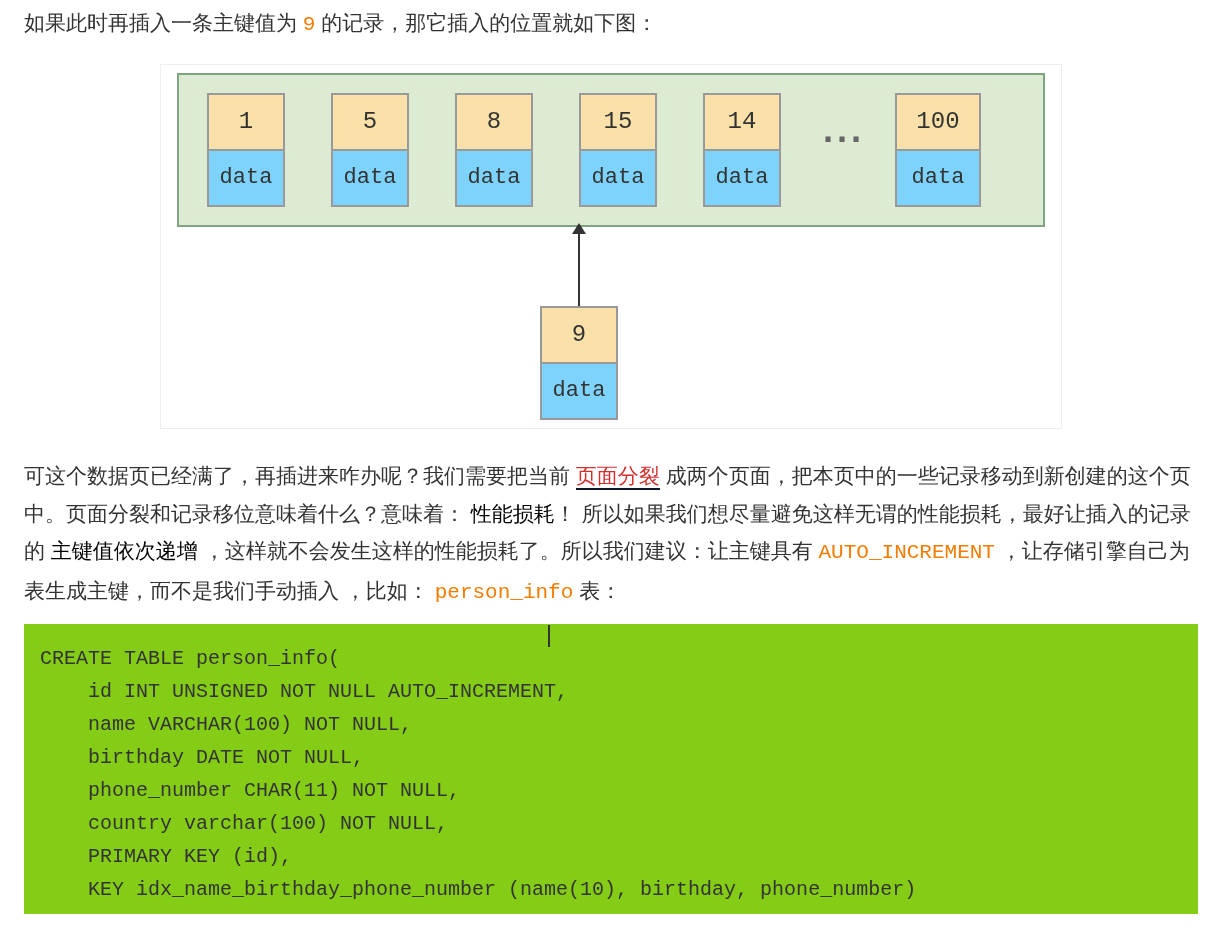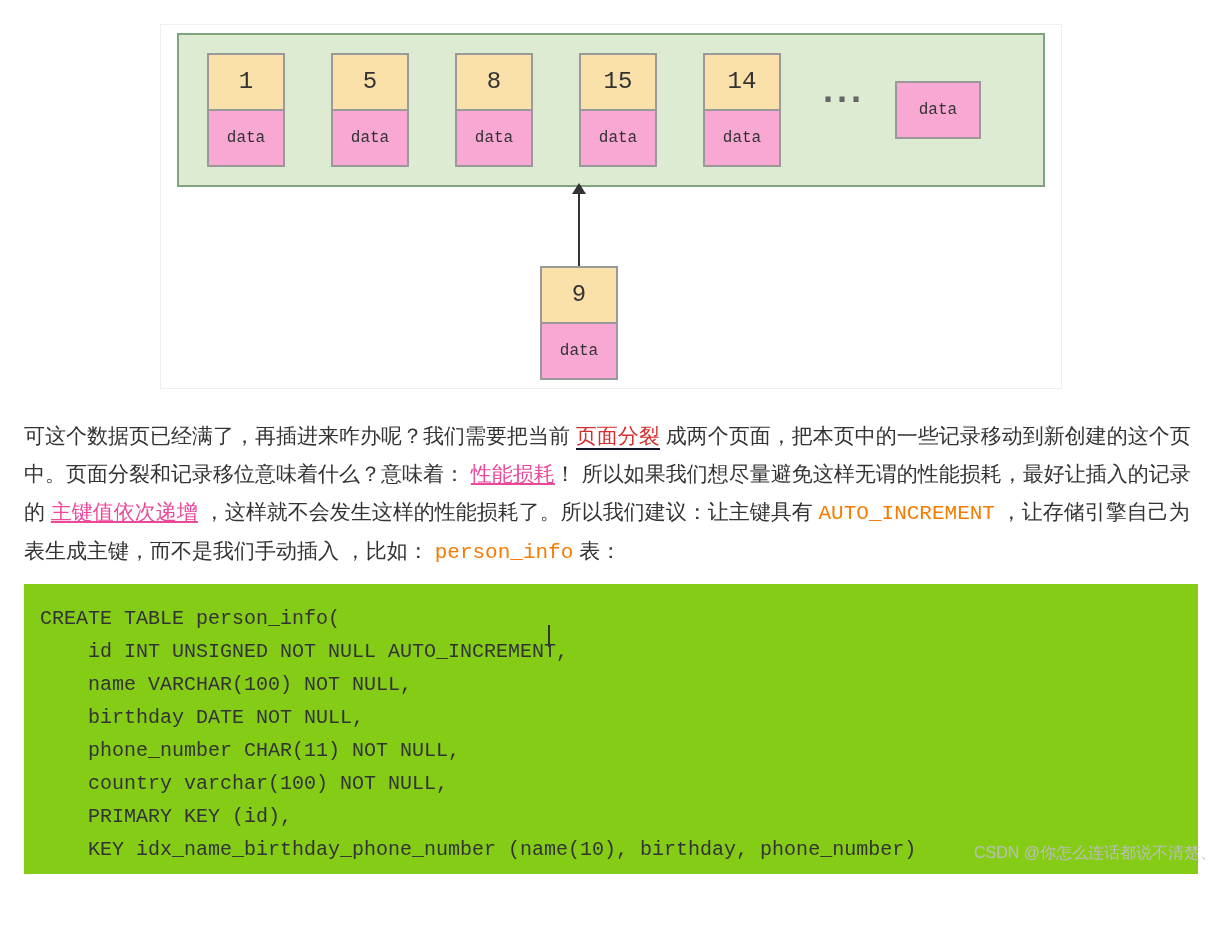--- a/index.html
+++ b/index.html
@@ -13,21 +13,21 @@
   }
   .page {
     width: 1222px;
     box-sizing: border-box;
     padding: 4px 24px 0 24px;
     position: relative;
   }
   .para { margin: 0 0 8px 0; }
   .hl-orange { color: #f57c00; font-family: "Courier New", monospace; }
   .hl-red { color: #d32f2f; border-bottom: 2px solid #0f172a; padding-bottom: 1px; }
-  .hl-red-plain { color: #ec4899; text-decoration: underline; }
+  .hl-red-plain { color: #000000; }
   .mono { font-family: "Courier New", monospace; }
 
   
   .diagram-wrap {
     width: 900px;
     margin: 20px auto 28px auto;
     border: 1px solid #eee;
     padding: 8px 0 8px 0;
   }
   .pool {
@@ -53,28 +53,28 @@
     width: 74px;
     height: 54px;
     display: flex;
     align-items: center;
     justify-content: center;
     font-family: "Courier New", monospace;
     font-size: 24px;
     color: #333;
   }
   .data-cell {
-    background: #f9a8d4;
+    background: #7dd3fc;
     width: 74px;
     height: 54px;
     display: flex;
     align-items: center;
     justify-content: center;
     font-family: "Courier New", monospace;
-    font-size: 16px;
+    font-size: 22px;
     color: #333;
   }
   .wide .key-cell, .wide .data-cell { width: 82px; }
   .dots {
     font-size: 36px;
     font-weight: bold;
     letter-spacing: 2px;
     color: #666;
     margin: 0 30px 0 -4px;
     align-self: center;
@@ -129,20 +129,23 @@
     width: 2px;
     height: 22px;
     background: #333;
   }
 </style>
 </head>
 <body>
 
 <div class="page">
 
+  <p class="para">
+    <span>如果此时再插入一条主键值为 </span><span class="hl-orange mono">9</span><span> 的记录，那它插入的位置就如下图：</span>
+  </p>
 
   <div class="diagram-wrap">
     <div class="pool">
       <div class="node">
         <div class="key-cell">1</div>
         <div class="data-cell">data</div>
       </div>
       <div class="node">
         <div class="key-cell">5</div>
         <div class="data-cell">data</div>
@@ -154,20 +157,21 @@
       <div class="node">
         <div class="key-cell">15</div>
         <div class="data-cell">data</div>
       </div>
       <div class="node">
         <div class="key-cell">14</div>
         <div class="data-cell">data</div>
       </div>
       <span class="dots">···</span>
       <div class="node wide" style="margin-right:0">
+        <div class="key-cell">100</div>
         <div class="data-cell">data</div>
       </div>
     </div>
     <div class="arrow-col">
       <div class="arrow-head"></div>
       <div class="arrow-stem"></div>
       <div class="node ins-node">
         <div class="key-cell">9</div>
         <div class="data-cell">data</div>
       </div>
@@ -182,14 +186,13 @@
 
   <pre class="code">CREATE TABLE person_info(
     id INT UNSIGNED NOT NULL AUTO_INCREMENT,
     name VARCHAR(100) NOT NULL,
     birthday DATE NOT NULL,
     phone_number CHAR(11) NOT NULL,
     country varchar(100) NOT NULL,
     PRIMARY KEY (id),
     KEY idx_name_birthday_phone_number (name(10), birthday, phone_number)</pre>
 
-  <div class="watermark">CSDN @你怎么连话都说不清楚、</div>
 </div>
 
 </body></html>

